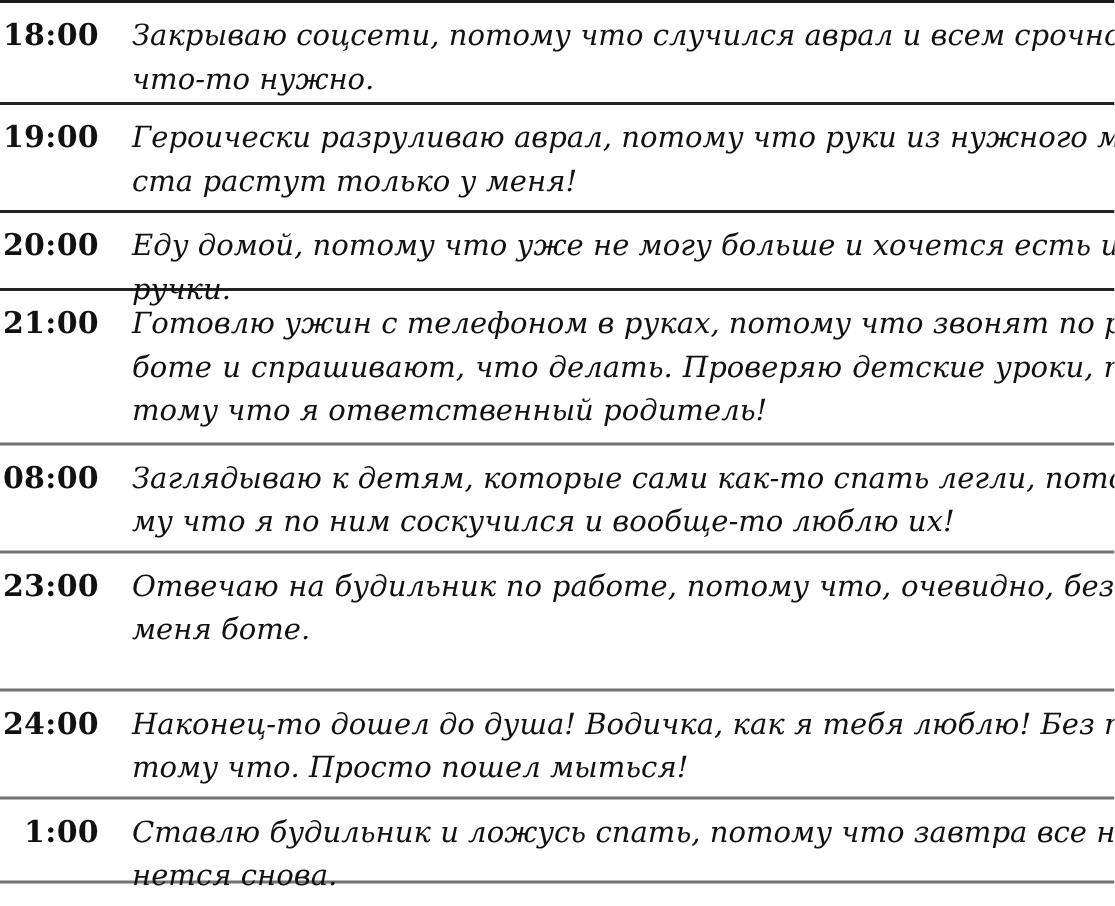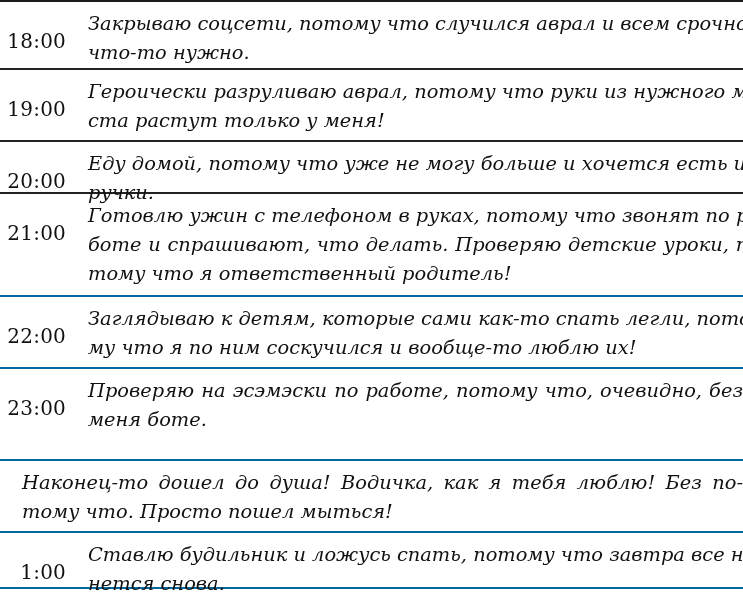--- a/index.html
+++ b/index.html
@@ -27,30 +27,30 @@
       width: 743px;
     }
     .row {
       position: relative;
       display: flex;
       align-items: flex-start;
       box-sizing: border-box;
       border-bottom: 2px solid #222222;
     }
     .row.gray {
-      border-bottom: 2px solid #0369a1;
+      border-bottom: 2px solid #737373;
     }
     .time {
       width: 66px;
       flex: 0 0 66px;
       text-align: right;
-      font-weight: normal;
+      font-weight: bold;
       font-size: 20px;
       line-height: 29px;
-      padding-top: 25px;
+      padding-top: 7px;
       box-sizing: border-box;
       letter-spacing: 0.2px;
     }
     .text {
       flex: 1 1 auto;
       margin-left: 22px;
       font-style: italic;
       font-size: 19.4px;
       line-height: 29px;
       padding-top: 7px;
@@ -102,36 +102,37 @@
   <div class="row gray" style="height:103px">
     <div class="time">21:00</div>
     <div class="text">
       <span class="line">Готовлю ужин с телефоном в руках, потому что звонят по ра-</span>
       <span class="line">боте и спрашивают, что делать. Проверяю детские уроки, по-</span>
       <span class="line last">тому что я ответственный родитель!</span>
     </div>
   </div>
 
   <div class="row gray" style="height:72px">
-    <div class="time">22:00</div>
+    <div class="time">08:00</div>
     <div class="text">
       <span class="line">Заглядываю к детям, которые сами как-то спать легли, пото-</span>
       <span class="line last">му что я по ним соскучился и вообще-то люблю их!</span>
     </div>
   </div>
 
   <div class="row gray" style="height:92px">
     <div class="time">23:00</div>
     <div class="text">
-      <span class="line">Проверяю на эсэмэски по работе, потому что, очевидно, без</span>
+      <span class="line">Отвечаю на будильник по работе, потому что, очевидно, без</span>
       <span class="line last">меня боте.</span>
     </div>
   </div>
 
   <div class="row gray" style="height:72px">
+    <div class="time">24:00</div>
     <div class="text">
       <span class="line">Наконец-то дошел до душа! Водичка, как я тебя люблю! Без по-</span>
       <span class="line last">тому что. Просто пошел мыться!</span>
     </div>
   </div>
 
   <div class="row gray" style="height:56px">
     <div class="time">1:00</div>
     <div class="text">
       <span class="line">Ставлю будильник и ложусь спать, потому что завтра все нач-</span>

